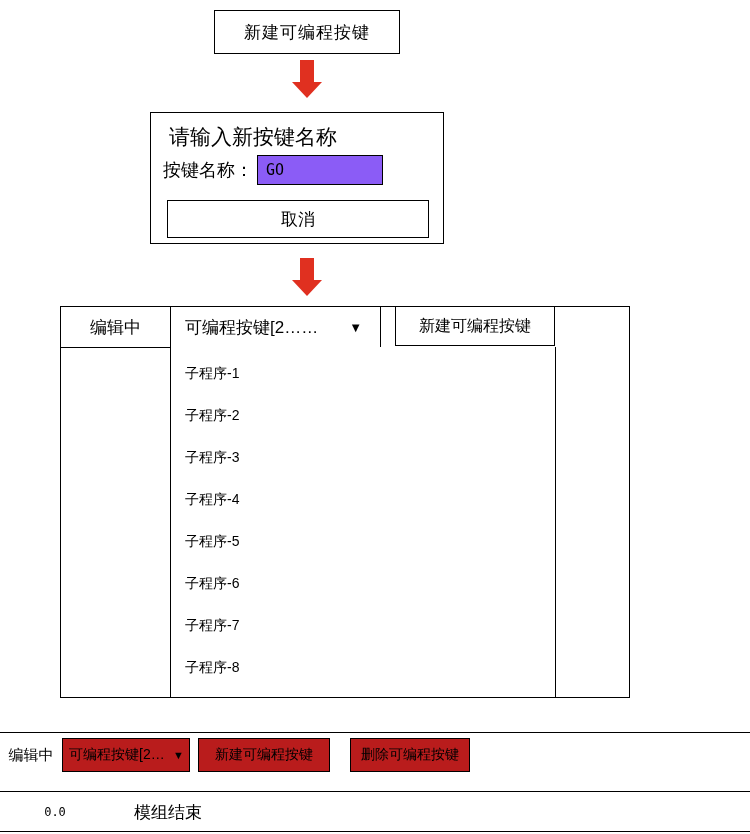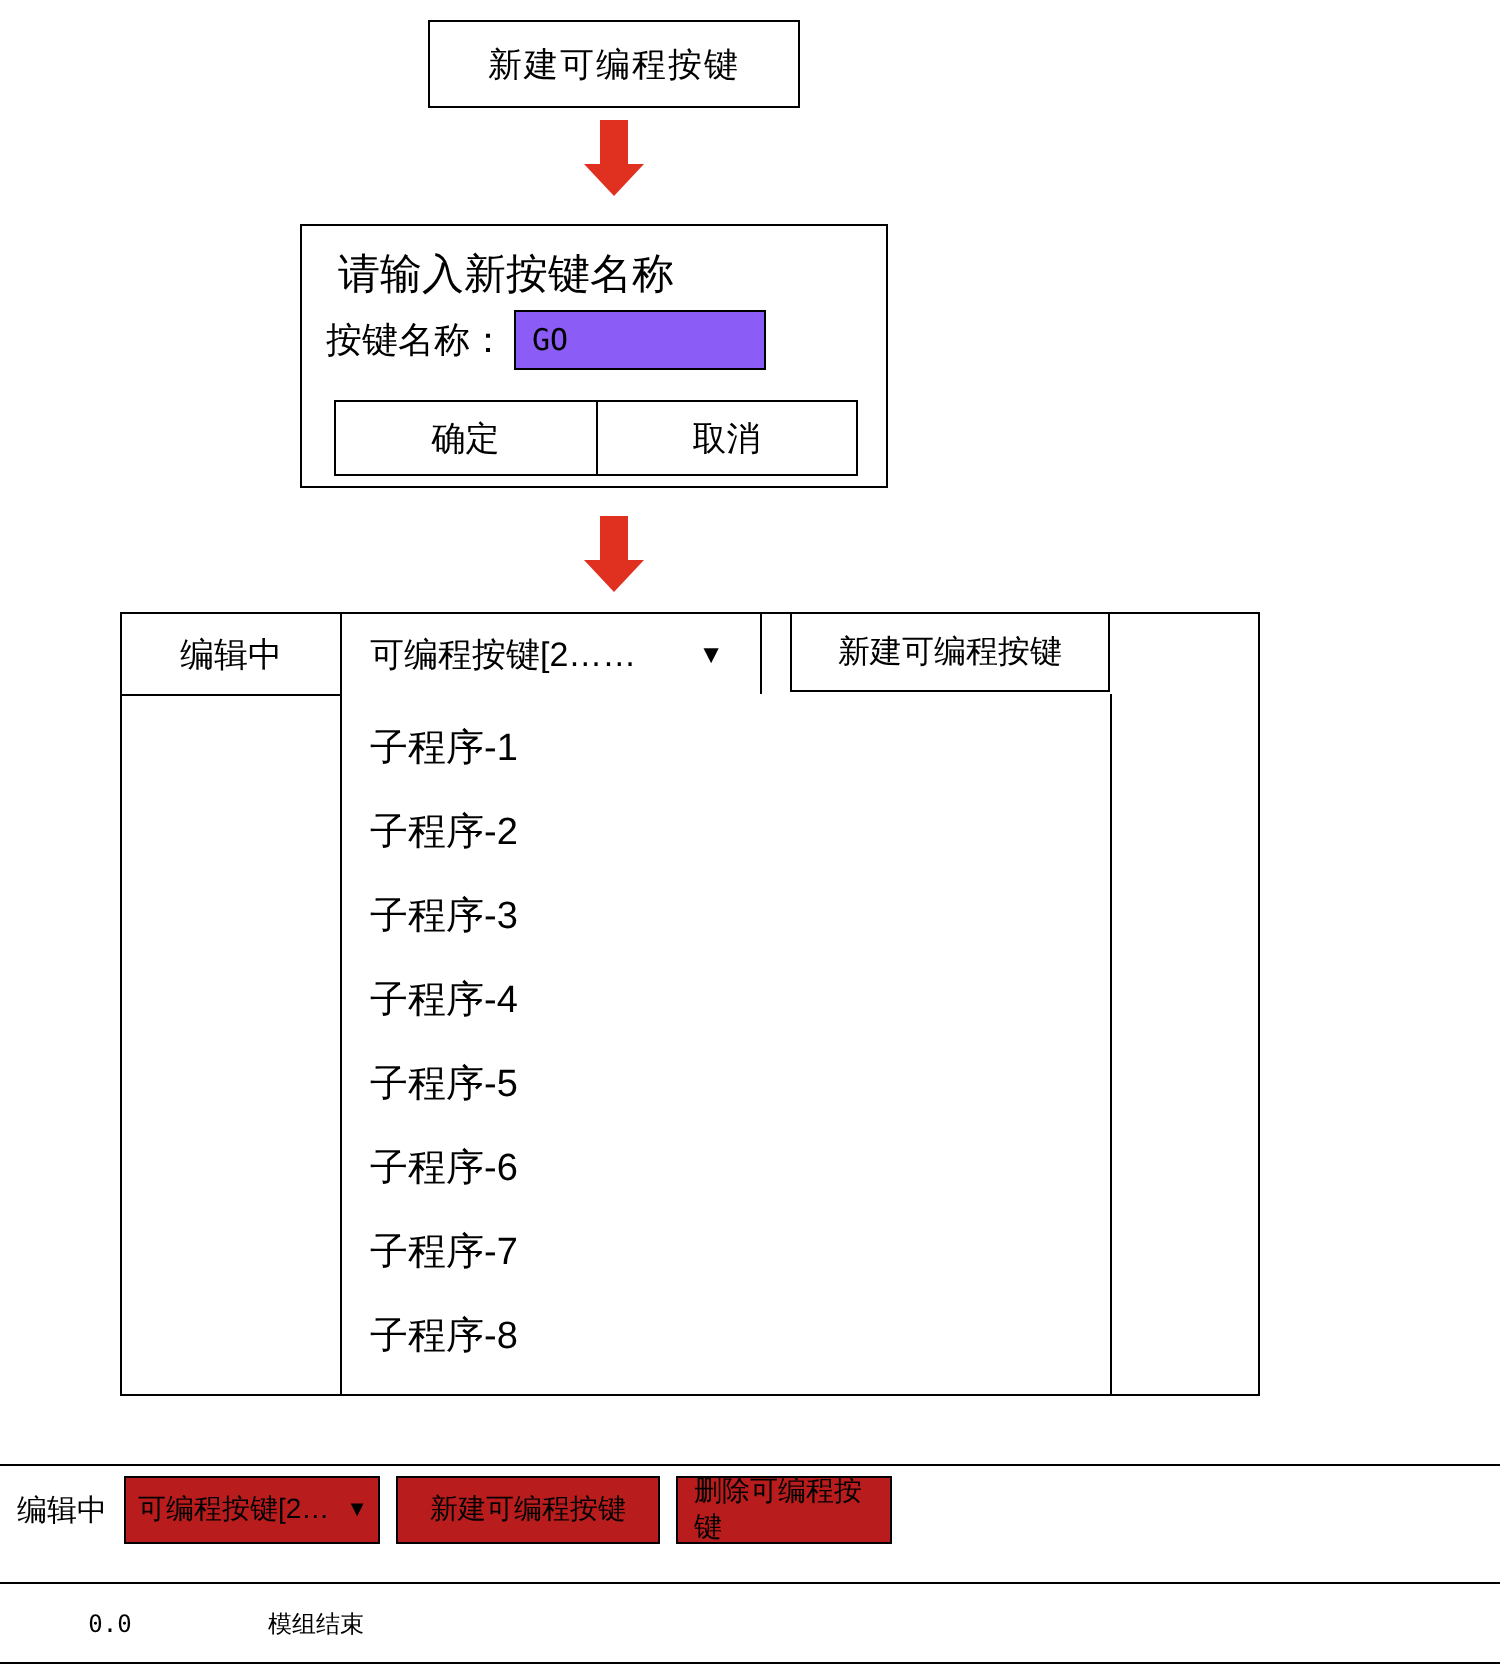--- a/index.html
+++ b/index.html
@@ -143,21 +143,21 @@
   }
   #step3-list {
     width: 385px;
     border-right: 1px solid #000000;
     box-sizing: border-box;
     padding-top: 6px;
   }
   .list-item {
     height: 42px;
     display: flex; align-items: center;
-    font-size: 19px;
+    font-size: 14px;
     padding-left: 14px;
   }
 
   
   #bottom {
     left: 0; top: 732px; width: 750px; height: 100px;
     border: 1px solid #000000;
     border-left: none; border-right: none;
     box-sizing: border-box;
     background: #ffffff;
@@ -184,37 +184,37 @@
     width: 128px;
     position: relative;
     justify-content: flex-start;
     padding-left: 6px;
   }
   #bottom-dropdown .caret {
     position: absolute; right: 5px; top: 50%; transform: translateY(-50%);
     font-size: 11px;
   }
   #bottom-new { width: 132px; margin-left: 8px; }
-  #bottom-del { width: 108px; margin-left: 8px; }
+  #bottom-del { width: 120px; margin-left: 20px; }
   #bottom-divider {
     position: absolute; left: 0; top: 58px; width: 750px;
     border-top: 1px solid #000000;
   }
   #bottom-row {
     position: absolute; left: 0; top: 58px; width: 750px; height: 42px;
     display: flex; align-items: center;
   }
   #bottom-row-num {
     width: 110px;
     text-align: center;
     font-size: 12px;
     font-family: "DejaVu Sans Mono", monospace;
   }
   #bottom-row-text {
-    font-size: 12px;
+    font-size: 17px;
     margin-left: 24px;
   }
 </style>
 </head>
 <body>
 
 <div class="abs box" id="step1">
   <span class="label-cn">新建可编程按键</span>
 </div>
 
@@ -223,21 +223,20 @@
   <div class="head"></div>
 </div>
 
 <div class="abs" id="step2">
   <div id="step2-title">请输入新按键名称</div>
   <div id="step2-fieldrow">
     <span id="step2-fieldlabel">按键名称：</span>
     <div id="step2-input" placeholder="">GO</div>
   </div>
   <div id="step2-buttons">
-    <div id="btn-ok">确定</div>
     <div id="btn-cancel">取消</div>
   </div>
 </div>
 
 <div class="arrow" id="arrow2">
   <div class="shaft"></div>
   <div class="head"></div>
 </div>
 
 <div class="abs" id="step3">

